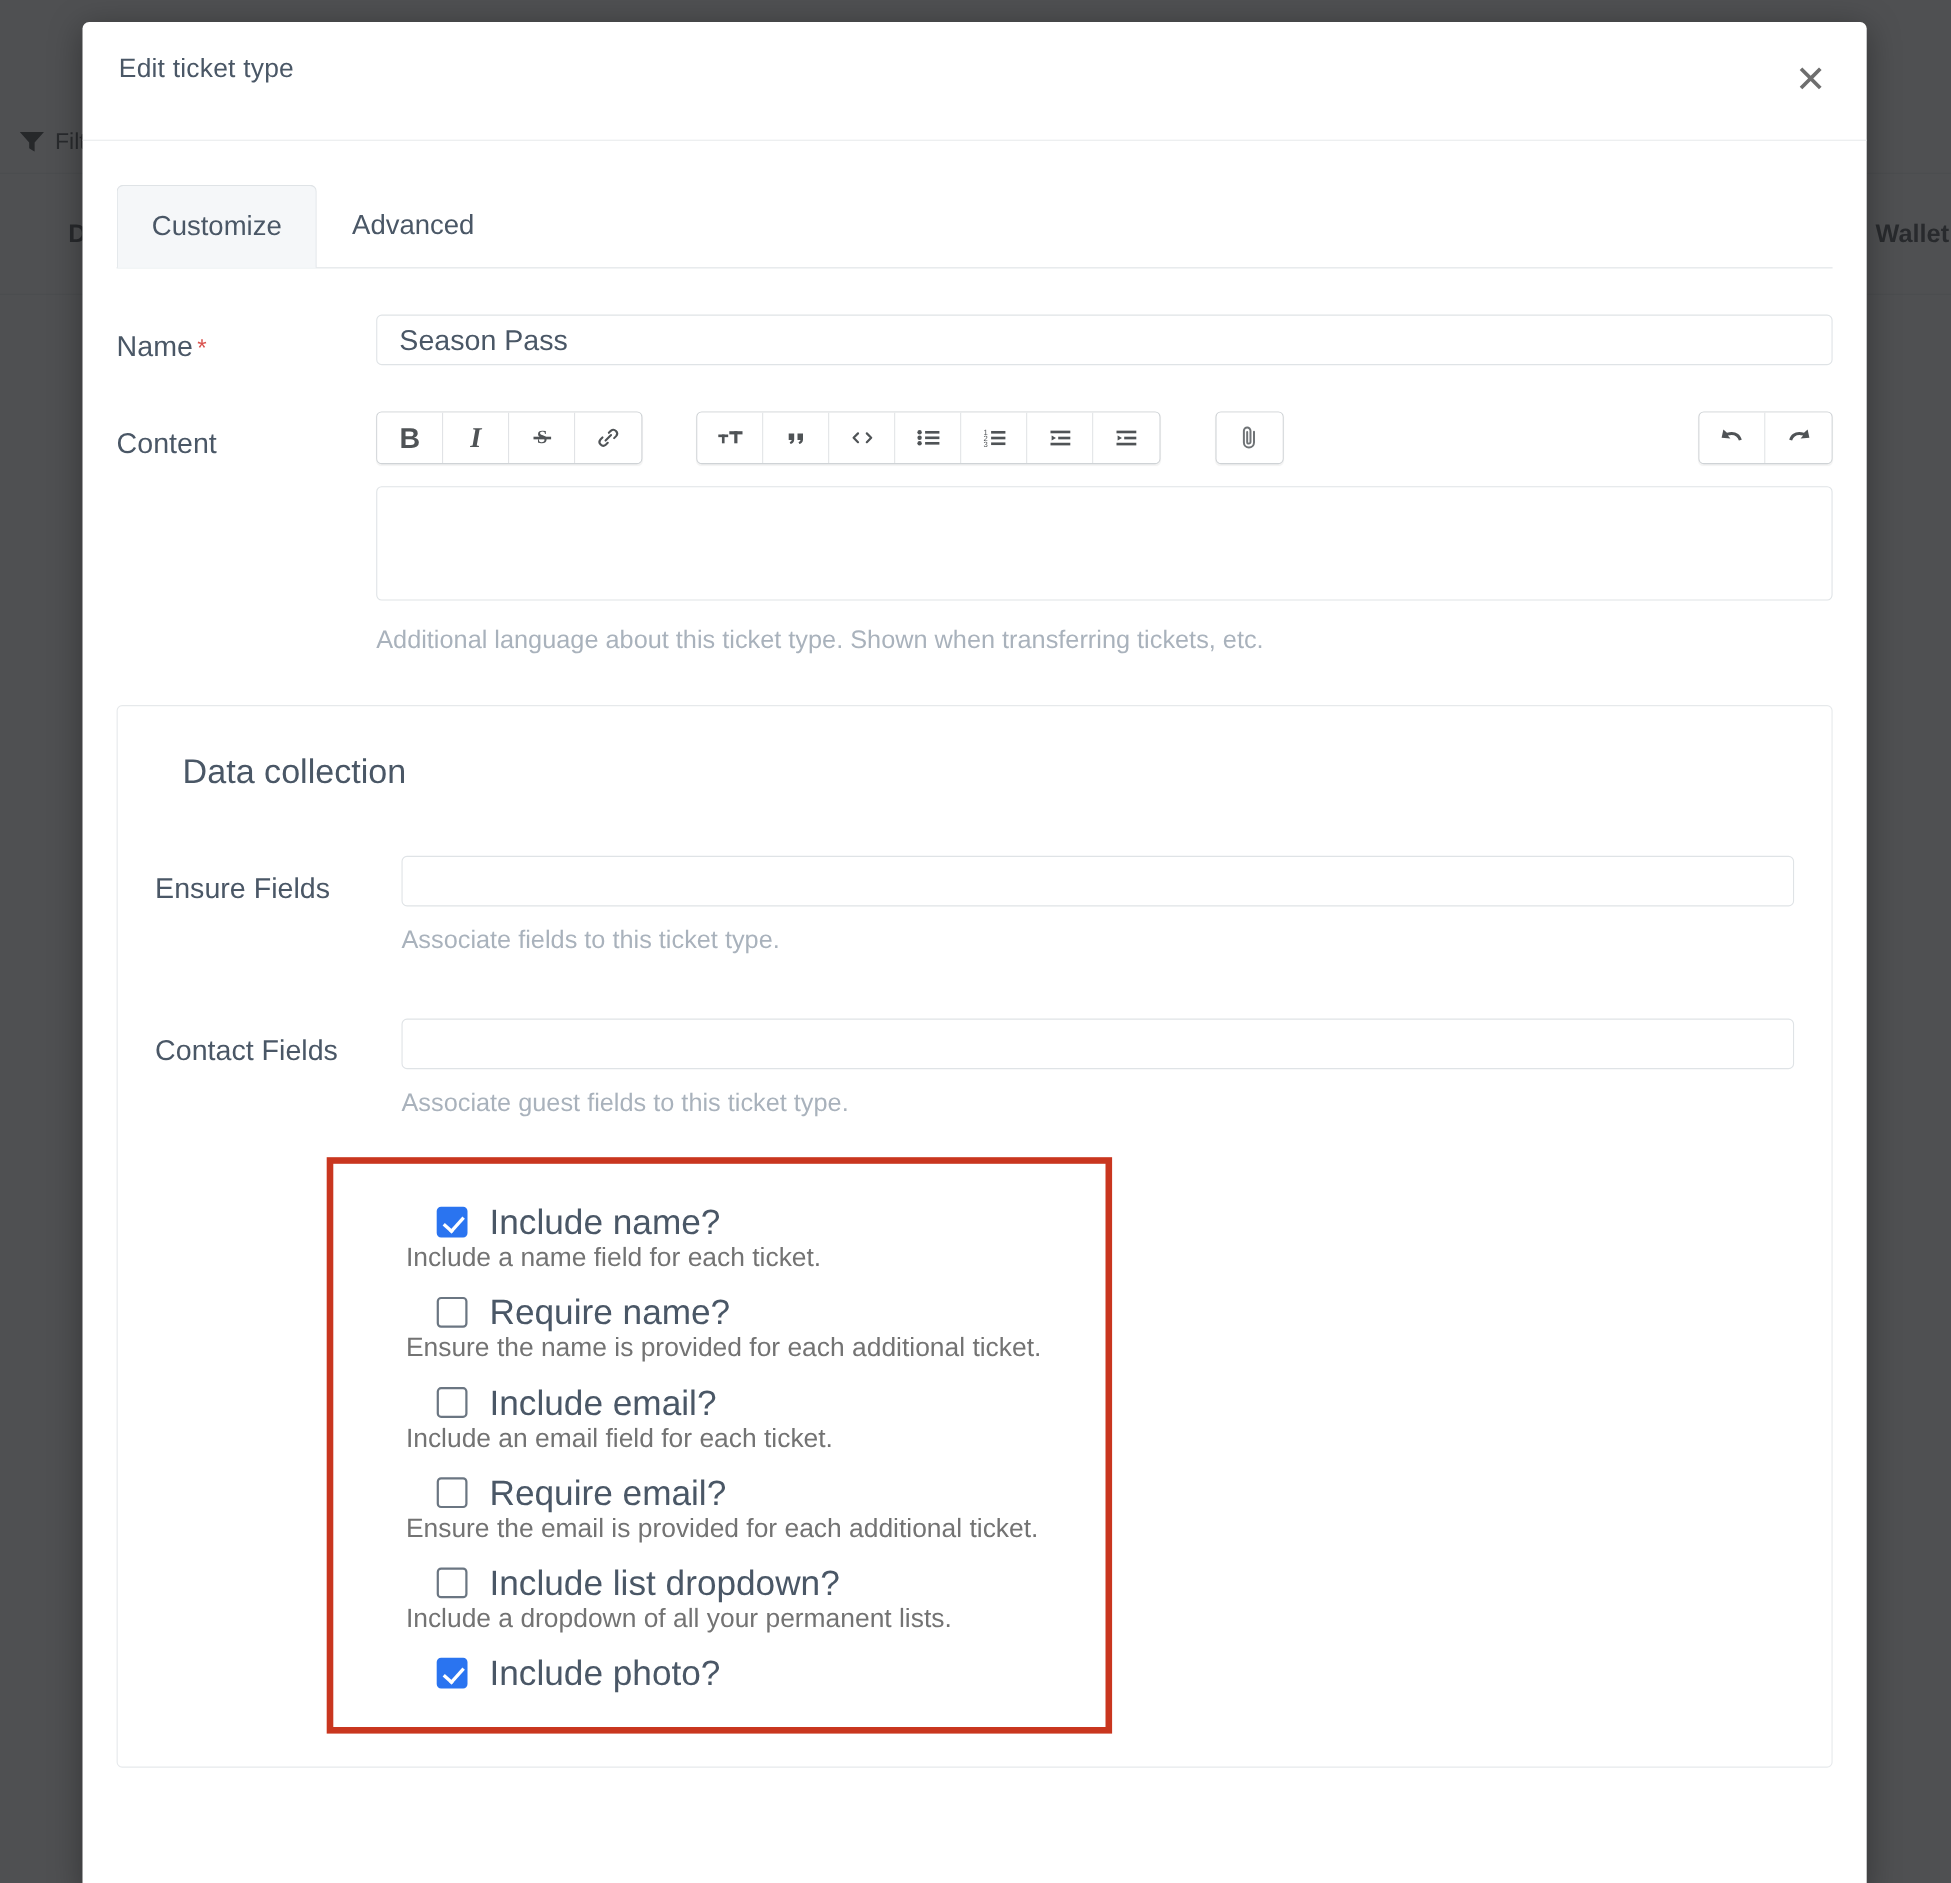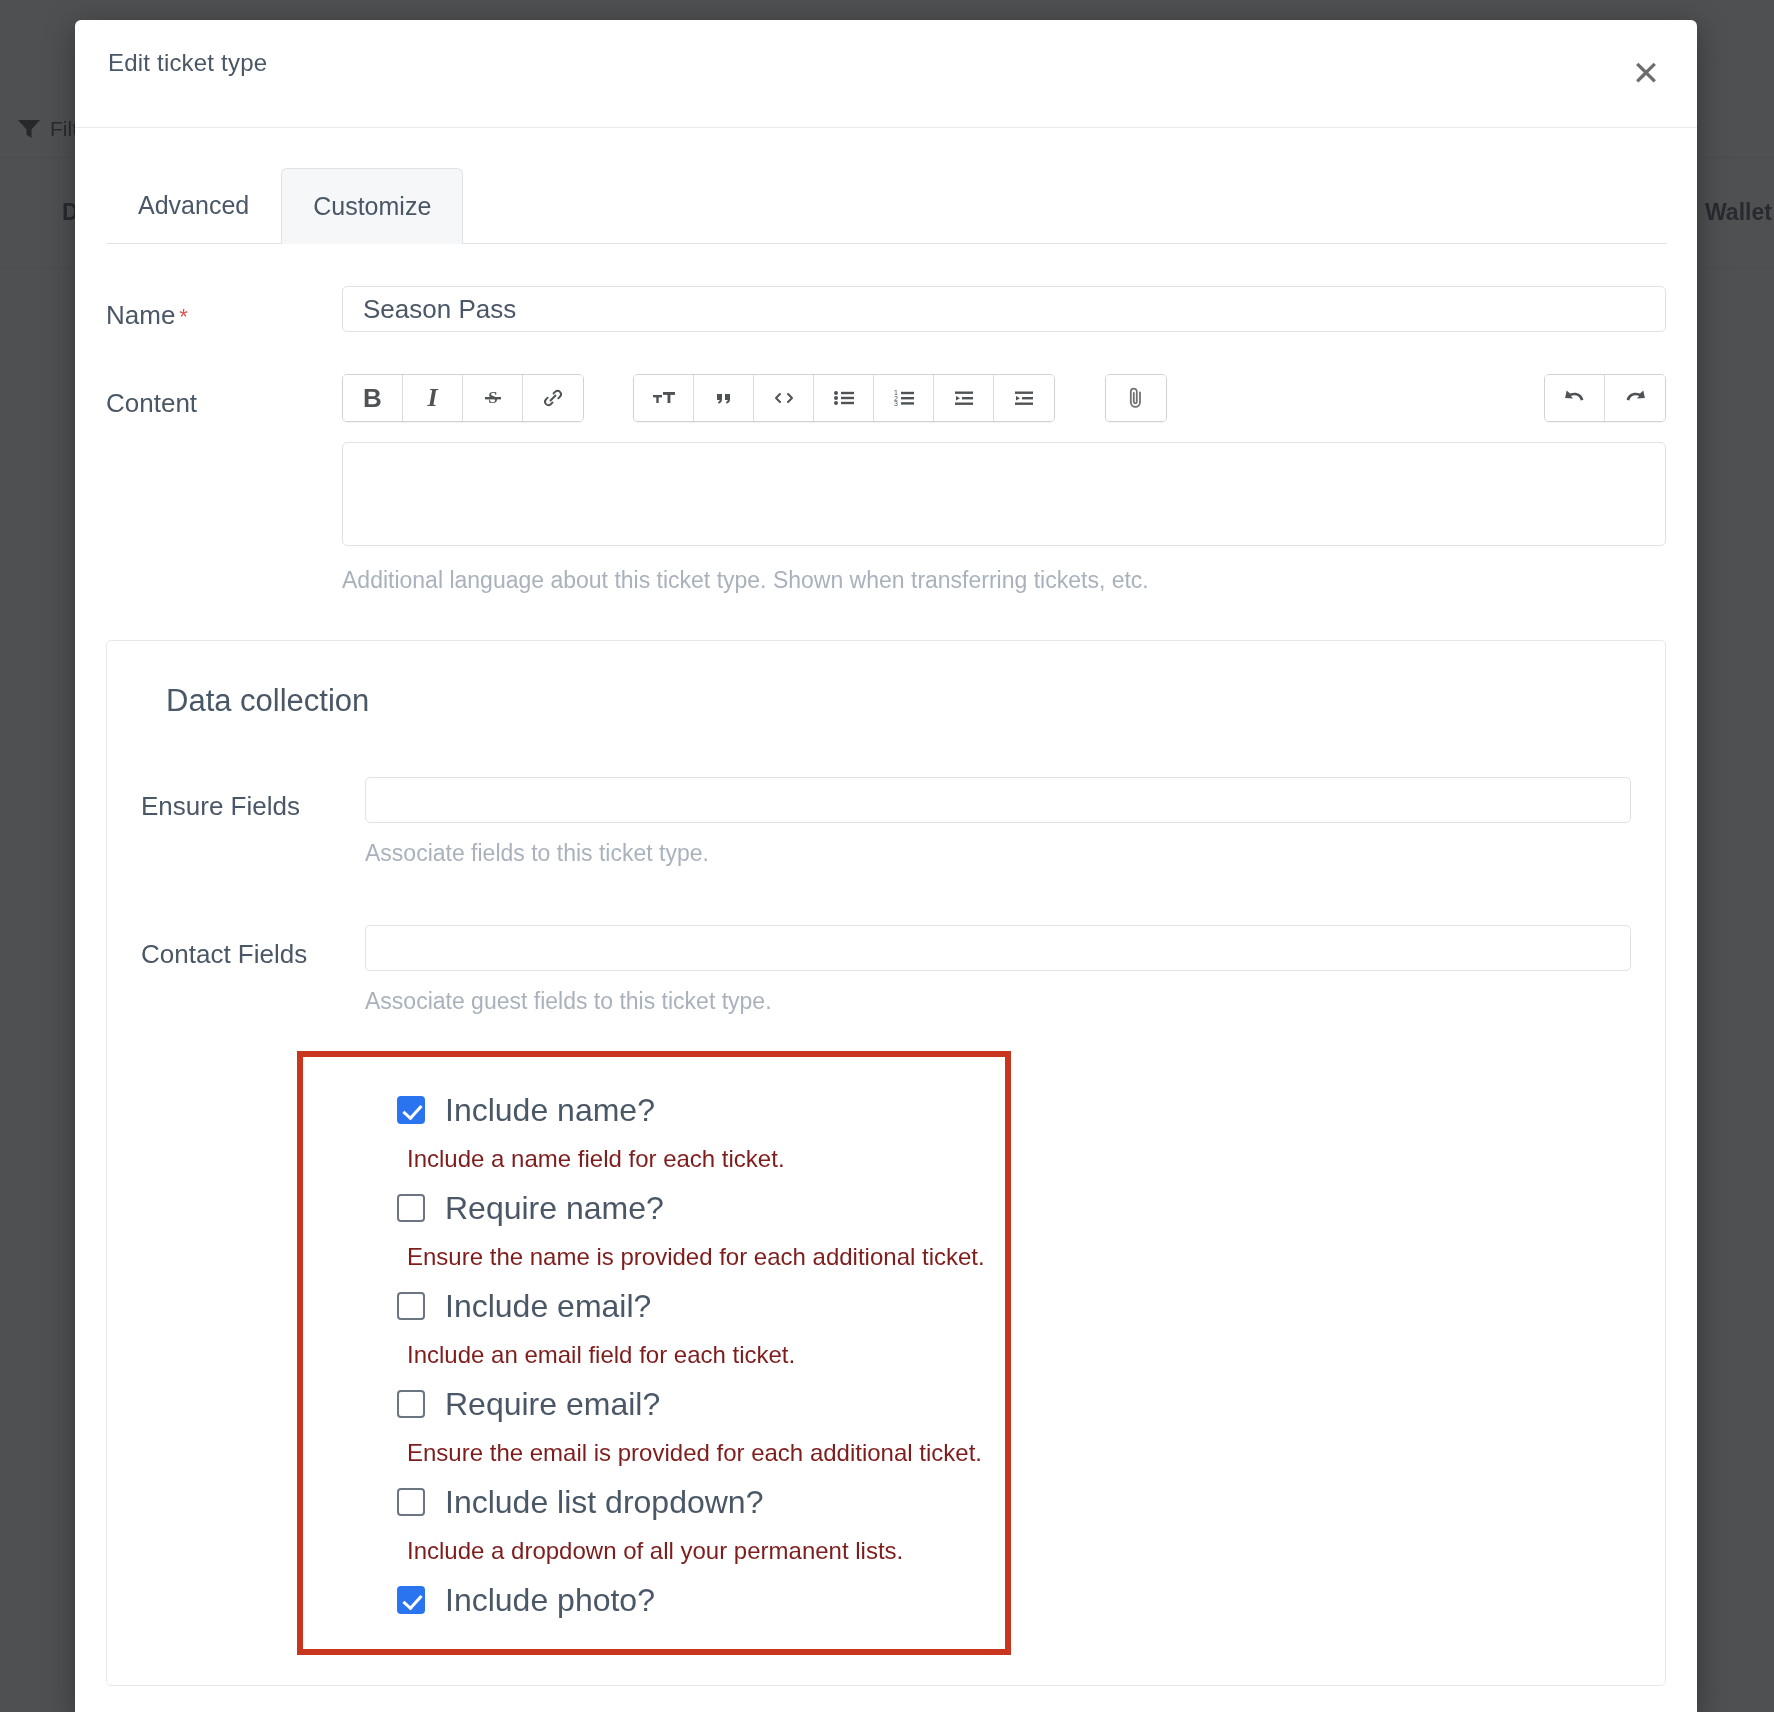--- a/index.html
+++ b/index.html
@@ -281,23 +281,22 @@
     border-width: 0 3px 3px 0;
     transform: rotate(42deg);
   }
   .check-label {
     font-size: 32px;
     color: #4a5766;
     cursor: pointer;
   }
   .check-help {
     font-size: 24px;
-    color: #7f1d1d;
-    padding-left: 104px;
-    margin-top: 16px;
+    color: #737373;
+    padding-left: 66px;
     margin-bottom: 16px;
   }
 </style>
 </head>
 <body>
 
 <div id="app-background">
   <div class="bg-toolbar">
     <div class="bg-filter">
       <span class="funnel">
@@ -319,22 +318,22 @@
 <div id="modal">
 
   <div class="modal-header">
     <div class="modal-title">Edit ticket type</div>
     <button class="modal-close">✕</button>
   </div>
 
   <div class="modal-body">
 
     <div class="tabs">
+      <button class="tab active">Customize</button>
       <button class="tab">Advanced</button>
-      <button class="tab active">Customize</button>
     </div>
 
     <div class="form-row">
       <div class="form-label">
         <span>Name</span><span class="req-star">*</span>
       </div>
       <div class="form-control">
         <input class="text-input" type="text" value="Season Pass" style="">
       </div>
     </div>

